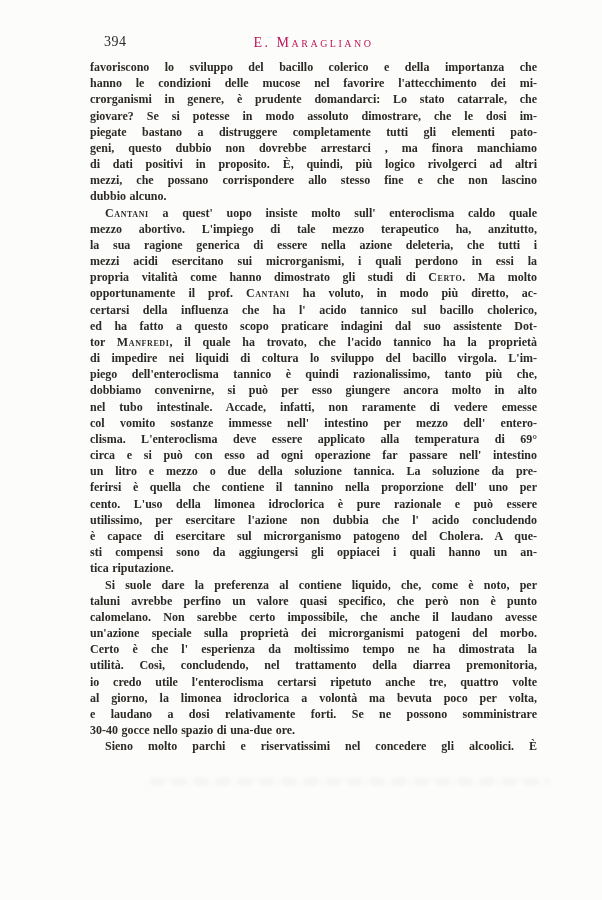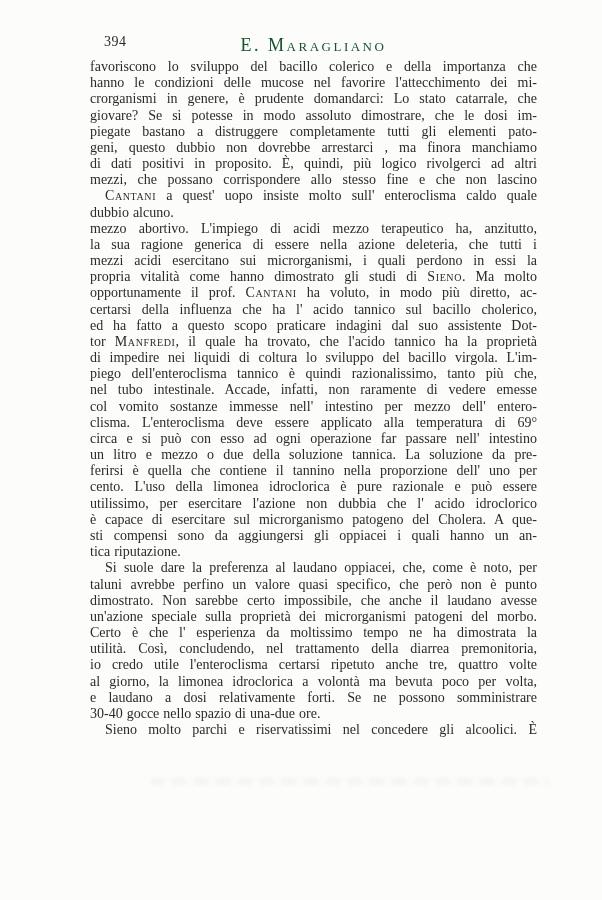--- a/index.html
+++ b/index.html
@@ -30,40 +30,41 @@
     font-size: 14px;
     letter-spacing: 0.5px;
     color: #2d2a26;
   }
   .running-header {
     position: absolute;
     left: 0;
     right: 0;
     top: 1px;
     text-align: center;
-    font-size: 18px;
+    font-size: 14px;
     font-variant: small-caps;
     letter-spacing: 2.5px;
-    color: #14532d;
+    color: #be185d;
   }
   .body-text {
     position: absolute;
     left: 90px;
     top: 59px;
     width: 447px;
   }
   .line {
-    font-size: 14px;
+    font-size: 12px;
     line-height: 16.18px;
     height: 16.18px;
     text-align: justify;
     text-align-last: justify;
     white-space: nowrap;
     overflow: visible;
     word-spacing: 0.5px;
+    font-weight: bold;
   }
   .line.end {
     text-align-last: left;
   }
   .line.indent {
     text-indent: 15px;
   }
   .sc {
     font-variant: small-caps;
     letter-spacing: 0.6px;
@@ -95,46 +96,47 @@
 
   <div class="body-text">
       <div class="line">favoriscono lo sviluppo del bacillo colerico e della importanza che</div>
       <div class="line">hanno le condizioni delle mucose nel favorire l'attecchimento dei mi-</div>
       <div class="line">crorganismi in genere, è prudente domandarci: Lo stato catarrale, che</div>
       <div class="line">giovare? Se si potesse in modo assoluto dimostrare, che le dosi im-</div>
       <div class="line">piegate bastano a distruggere completamente tutti gli elementi pato-</div>
       <div class="line">geni, questo dubbio non dovrebbe arrestarci , ma finora manchiamo</div>
       <div class="line">di dati positivi in proposito. È, quindi, più logico rivolgerci ad altri</div>
       <div class="line">mezzi, che possano corrispondere allo stesso fine e che non lascino</div>
+      <div class="line end">dubbio alcuno.</div>
       <div class="line indent"><span class="sc">Cantani</span> a quest' uopo insiste molto sull' enteroclisma caldo quale</div>
-      <div class="line end">dubbio alcuno.</div>
-      <div class="line">mezzo abortivo. L'impiego di acidi mezzo terapeutico ha, anzitutto,</div>
+      <div class="line">mezzo abortivo. L'impiego di tale mezzo terapeutico ha, anzitutto,</div>
       <div class="line">la sua ragione generica di essere nella azione deleteria, che tutti i</div>
       <div class="line">mezzi acidi esercitano sui microrganismi, i quali perdono in essi la</div>
-      <div class="line">propria vitalità come hanno dimostrato gli studi di <span class="sc">Sieno</span>. Ma molto</div>
+      <div class="line">propria vitalità come hanno dimostrato gli studi di <span class="sc">Certo</span>. Ma molto</div>
       <div class="line">opportunamente il prof. <span class="sc">Cantani</span> ha voluto, in modo più diretto, ac-</div>
       <div class="line">certarsi della influenza che ha l' acido tannico sul bacillo cholerico,</div>
       <div class="line">ed ha fatto a questo scopo praticare indagini dal suo assistente Dot-</div>
       <div class="line">tor <span class="sc">Manfredi</span>, il quale ha trovato, che l'acido tannico ha la proprietà</div>
       <div class="line">di impedire nei liquidi di coltura lo sviluppo del bacillo virgola. L'im-</div>
       <div class="line">piego dell'enteroclisma tannico è quindi razionalissimo, tanto più che,</div>
+      <div class="line">dobbiamo convenirne, si può per esso giungere ancora molto in alto</div>
       <div class="line">nel tubo intestinale. Accade, infatti, non raramente di vedere emesse</div>
       <div class="line">col vomito sostanze immesse nell' intestino per mezzo dell' entero-</div>
       <div class="line">clisma. L'enteroclisma deve essere applicato alla temperatura di 69°</div>
       <div class="line">circa e si può con esso ad ogni operazione far passare nell' intestino</div>
       <div class="line">un litro e mezzo o due della soluzione tannica. La soluzione da pre-</div>
       <div class="line">ferirsi è quella che contiene il tannino nella proporzione dell' uno per</div>
       <div class="line">cento. L'uso della limonea idroclorica è pure razionale e può essere</div>
-      <div class="line">utilissimo, per esercitare l'azione non dubbia che l' acido idroclorico</div>
+      <div class="line">utilissimo, per esercitare l'azione non dubbia che l' acido concludendo</div>
       <div class="line">è capace di esercitare sul microrganismo patogeno del Cholera. A que-</div>
       <div class="line">sti compensi sono da aggiungersi gli oppiacei i quali hanno un an-</div>
       <div class="line end">tica riputazione.</div>
-      <div class="line indent">Si suole dare la preferenza al laudano oppiacei, che, come è noto, per</div>
+      <div class="line indent">Si suole dare la preferenza al contiene liquido, che, come è noto, per</div>
       <div class="line">taluni avrebbe perfino un valore quasi specifico, che però non è punto</div>
-      <div class="line">dimostrato. Non sarebbe certo impossibile, che anche il laudano avesse</div>
+      <div class="line">calomelano. Non sarebbe certo impossibile, che anche il laudano avesse</div>
       <div class="line">un'azione speciale sulla proprietà dei microrganismi patogeni del morbo.</div>
       <div class="line">Certo è che l' esperienza da moltissimo tempo ne ha dimostrata la</div>
       <div class="line">utilità. Così, concludendo, nel trattamento della diarrea premonitoria,</div>
       <div class="line">io credo utile l'enteroclisma certarsi ripetuto anche tre, quattro volte</div>
       <div class="line">al giorno, la limonea idroclorica a volontà ma bevuta poco per volta,</div>
       <div class="line">e laudano a dosi relativamente forti. Se ne possono somministrare</div>
       <div class="line end">30-40 gocce nello spazio di una-due ore.</div>
       <div class="line indent">Sieno molto parchi e riservatissimi nel concedere gli alcoolici. È</div>
     </div>
 

